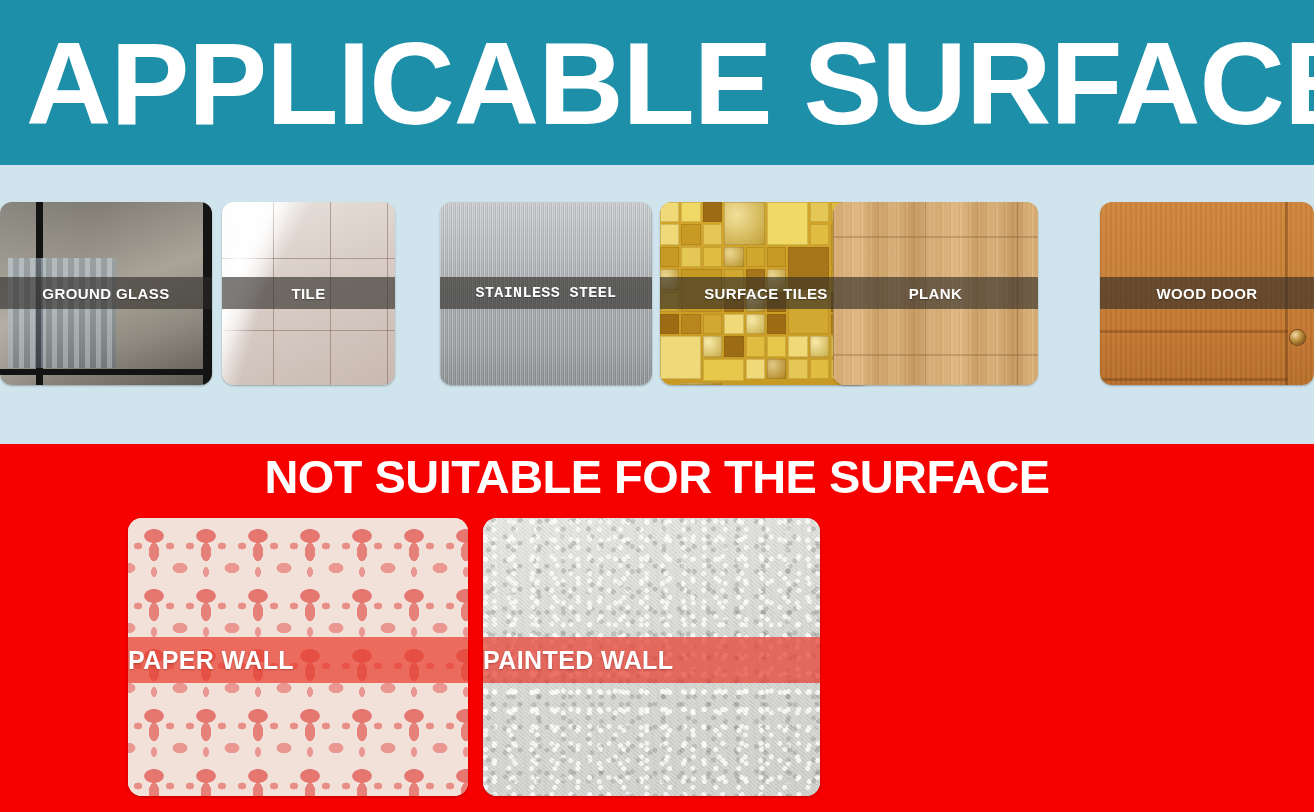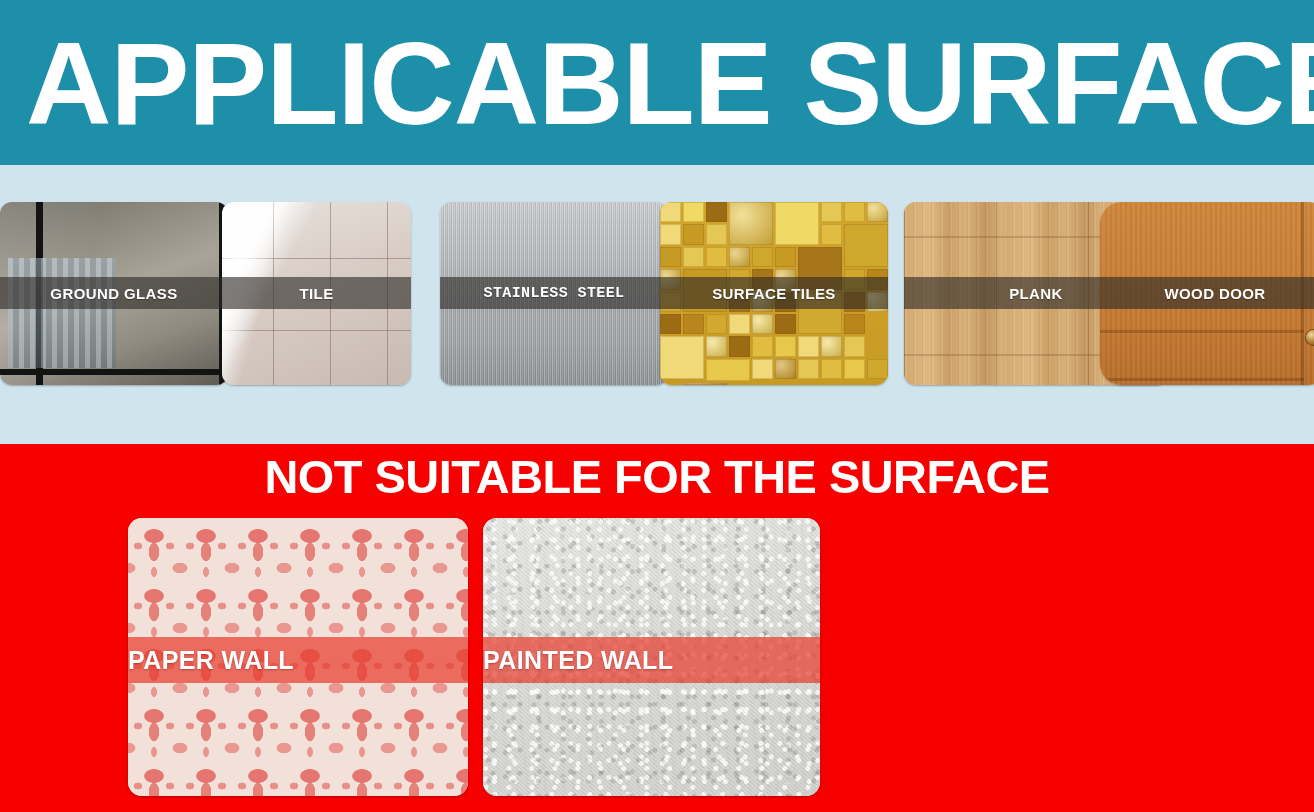--- a/index.html
+++ b/index.html
@@ -28,21 +28,20 @@
     position:absolute;left:0;top:165px;width:1314px;height:279px;
     background:#cfe4ec;
   }
   .tile-row{
     position:absolute;left:0;top:37px;width:1314px;height:183px;
   }
   .tile{
     position:absolute;top:0;height:183px;
     border-radius:12px;overflow:hidden;
     box-shadow:0 1px 2px rgba(0,0,0,0.28);
-    padding-left:16px;
   }
   .tile-surface{position:absolute;inset:0;}
   .tile-band{
     position:absolute;left:0;right:0;top:75px;height:32px;
     background:rgba(45,42,38,0.62);
     display:flex;align-items:center;justify-content:center;
   }
   .tile-label{
     color:#ffffff;font-size:15px;font-weight:bold;
     letter-spacing:.4px;white-space:nowrap;
@@ -363,32 +362,32 @@
               <i style="background: rgb(217, 180, 55); box-shadow: rgba(120, 85, 15, 0.25) 0px 0px 0px 1px inset;"></i>
               <i style="background: rgb(207, 167, 44); box-shadow: rgba(120, 85, 15, 0.25) 0px 0px 0px 1px inset;"></i>
               <i style="background: radial-gradient(at 30% 30%, rgba(255, 255, 255, 0.45), rgba(120, 80, 10, 0.35)) rgb(184, 134, 29); box-shadow: rgba(120, 85, 15, 0.25) 0px 0px 0px 1px inset;"></i>
             </div>
         </div>
         <div class="tile-band">
           <span class="tile-label">SURFACE TILES</span>
         </div>
       </div>
 
-      <div class="tile" style="left:904px;width:248px;">
+      <div class="tile" style="left:833px;width:205px;">
         <div class="tile-surface tex-plank">
           <div class="plank-seams"></div>
           <div class="plank-seam-h" style="top:34px;"></div>
           <div class="plank-seam-h" style="top:152px;"></div>
         </div>
         <div class="tile-band">
           <span class="tile-label">PLANK</span>
         </div>
       </div>
 
-      <div class="tile" style="left:1100px;width:214px;border-radius:22px;">
+      <div class="tile" style="left:1100px;width:214px;">
         <div class="tile-surface tex-door">
           <div class="door-stile"></div>
           <div class="door-rail" style="top:128px;"></div>
           <div class="door-rail" style="top:176px;"></div>
           <div class="door-knob"></div>
         </div>
         <div class="tile-band">
           <span class="tile-label">WOOD DOOR</span>
         </div>
       </div>

